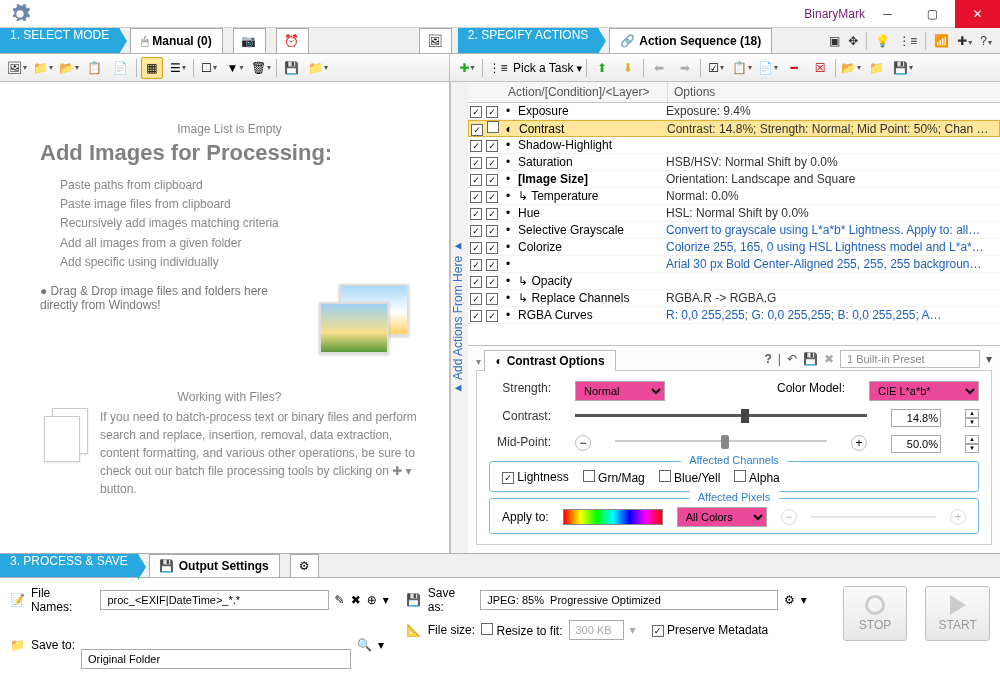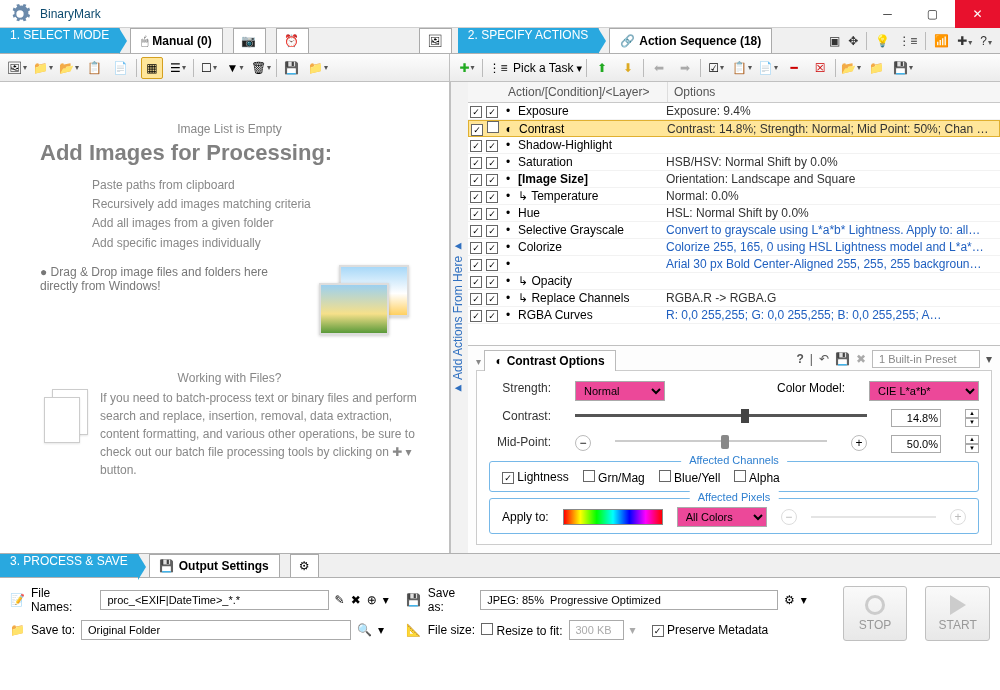--- a/index.html
+++ b/index.html
@@ -1,21 +1,21 @@
 <!DOCTYPE html>
 <html><head>
 <meta charset="utf-8">
 <style>
 * { box-sizing: border-box; margin: 0; padding: 0; font-family: "Segoe UI", Tahoma, sans-serif; font-size: 12px; }
 body { width: 1000px; height: 690px; background: #fff; overflow: hidden; position: relative; }
 
 
 .titlebar { height: 28px; background: #fff; display: flex; align-items: center; border-bottom: 1px solid #d0d0d0; }
 .titlebar .gear { width: 40px; display: flex; align-items: center; justify-content: center; }
-.titlebar .title { flex: 1; text-align: left; color: #0c4a6e; font-size: 12px; }
+.titlebar .title { flex: 1; text-align: right; color: #701a75; font-size: 12px; }
 .winbtns { display: flex; }
 .winbtn { width: 45px; height: 28px; display: flex; align-items: center; justify-content: center; color: #333; }
 .winbtn.close { background: #e8112d; color: #fff; }
 
 
 .tabrow { height: 26px; background: #f0f0f0; display: flex; align-items: stretch; border-bottom: 1px solid #b0b0b0; }
 .steptab { background: #29a8df; color: #fff; padding: 0 10px; display: flex; align-items: flex-start; font-size: 11px; border-right: 1px solid #aaa; position: relative; }
 .steptab::after { content: ''; position: absolute; right: -8px; top: 0; width: 0; height: 0; border-top: 13px solid transparent; border-bottom: 13px solid transparent; border-left: 8px solid #29a8df; z-index: 2; }
 .subtab { background: #fff; padding: 0 10px; display: flex; align-items: center; border: 1px solid #aaa; border-bottom: none; margin-left: 10px; gap: 4px; }
 .subtab.icon-only { padding: 0 8px; }
@@ -34,21 +34,21 @@
 .right { flex: 1; background: #fff; display: flex; flex-direction: column; overflow: hidden; }
 
 
 .empty { padding: 40px 30px 10px 40px; color: #888; }
 .empty .legend { text-align: center; font-size: 12px; margin-bottom: 4px; }
 .empty .bigh { font-size: 22px; font-weight: bold; color: #808080; margin-bottom: 10px; }
 .hintbox { display: flex; gap: 10px; }
 .iconrow { display: flex; gap: 2px; }
 .mini-icon { width: 22px; height: 22px; background: #e8f4e0; border: 1px solid #7a7; border-radius: 2px; }
 .hinttext { font-size: 13px; color: #777; }
-.hintlist { margin-left: 52px; margin-top: 10px; font-size: 11px; line-height: 1.6; color: #888; }
+.hintlist { margin-left: 20px; margin-top: 10px; font-size: 11px; line-height: 1.6; color: #888; }
 .dragtext { margin-top: 12px; font-size: 13px; color: #777; display: flex; gap: 14px; align-items: flex-start; }
 .thumbs { width: 110px; height: 80px; position: relative; flex-shrink: 0; }
 .thumb { position: absolute; width: 70px; height: 52px; border: 2px solid #ddd; background: linear-gradient(#9cd0f0,#f6e08a 60%,#5a9a3a); box-shadow: 0 1px 3px rgba(0,0,0,.2); }
 .thumb.t1 { top: 0; left: 30px; background: linear-gradient(#a8d8f8,#fff 55%,#ffd060); }
 .thumb.t2 { top: 18px; left: 10px; }
 .wf-legend { text-align: center; margin-top: 26px; font-size: 12px; color: #888; }
 .wf { display: flex; gap: 10px; margin-top: 4px; color: #888; font-size: 11px; line-height: 1.5; }
 .wf .pages { width: 50px; height: 60px; position: relative; flex-shrink: 0; }
 .pg { position: absolute; width: 36px; height: 46px; background: #fff; border: 1px solid #ccc; box-shadow: 0 1px 2px rgba(0,0,0,.1); }
 .pg.p1 { top: 0; left: 12px; }
@@ -68,21 +68,21 @@
 .act-row .chk2 { width: 16px; text-align: center; }
 .act-row .ico { width: 16px; text-align: center; }
 .act-row .nm { width: 150px; padding-left: 2px; white-space: nowrap; overflow: hidden; }
 .act-row .opt { flex: 1; white-space: nowrap; overflow: hidden; text-overflow: ellipsis; color: #333; padding-right: 4px; }
 .act-row .opt.blue { color: #2060c0; }
 
 
 .opt-panel { border-top: 1px solid #c0c0c0; background: #fdfdfd; padding: 4px 8px 8px; }
 .opt-tab { display: inline-flex; align-items: center; gap: 4px; background: #fff; border: 1px solid #bbb; border-bottom: none; padding: 3px 10px; font-size: 11px; }
 .opt-tools { float: right; display: flex; align-items: center; gap: 6px; color: #555; }
-.opt-tools .preset { border: 1px solid #bbb; padding: 2px 6px; background: #fff; font-size: 11px; color: #888; width: 108px; }
+.opt-tools .preset { border: 1px solid #bbb; padding: 2px 6px; background: #fff; font-size: 11px; color: #888; width: 140px; }
 .opt-body { border: 1px solid #ccc; background: #fff; padding: 10px 12px; margin-top: -1px; }
 .opt-row { display: flex; gap: 24px; margin-bottom: 8px; font-size: 11px; }
 .opt-row label { width: 62px; text-align: right; color: #333; }
 .select { border: 1px solid #aaa; padding: 2px 4px; background: #ec4899; font-size: 11px; height: 20px; }
 .slider { flex: 1; height: 12px; position: relative; }
 .slider .track { position: absolute; top: 5px; left: 0; right: 0; height: 3px; background: #555; }
 .slider .knob { position: absolute; top: 0; width: 8px; height: 14px; background: #444; }
 .numbox { width: 50px; border: 1px solid #aaa; padding: 2px; font-size: 11px; text-align: right; }
 .spinner { width: 14px; display: flex; flex-direction: column; }
 .spinner span { font-size: 6px; border: 1px solid #aaa; text-align: center; line-height: 7px; }
@@ -179,23 +179,24 @@
       <span class="tbtn dd">🗑</span>
       <span class="sep"></span>
       <span class="tbtn">💾</span>
       <span class="tbtn dd">📁</span>
     </div>
     <div class="empty">
       <div class="legend">Image List is Empty</div>
       <div class="bigh">Add Images for Processing:</div>
       <div class="hintlist">
         <div>Paste paths from clipboard</div>
+        <div>Paste image files from clipboard</div>
         <div>Recursively add images matching criteria</div>
         <div>Add all images from a given folder</div>
-        <div>Add specific images individually</div>
+        <div>Add specific using individually</div>
       </div>
       <div class="dragtext">
         <div>● <span>Drag &amp; Drop image files and folders here directly from Windows!</span></div>
         <div class="thumbs">
           <div class="thumb t1"></div>
             <div class="thumb t2"></div>
         </div>
       </div>
       <div class="wf-legend">Working with Files?</div>
       <div class="wf">
@@ -429,21 +430,21 @@
         <span>File Names:</span>
         <input class="txt-input" style="width: 230px;" value="proc_&lt;EXIF|DateTime&gt;_*.*">
         <span>✎</span>
         <span>✖</span>
         <span>⊕</span>
         <span>▾</span>
       </div>
       <div class="brow">
         <span>📁</span>
         <span>Save to:</span>
-        <input class="txt-input" style="width: 270px;" value="Original Folder">
+        <input class="txt-input" style="width: 270px; margin-top: 29px;" value="Original Folder">
         <span>🔍</span>
         <span>▾</span>
       </div>
     </div>
     <div class="bcol">
       <div class="brow">
         <span>💾</span>
         <span>Save as:</span>
         <input class="txt-input" style="width: 300px;" value="JPEG: 85%  Progressive Optimized">
         <span>⚙</span>

